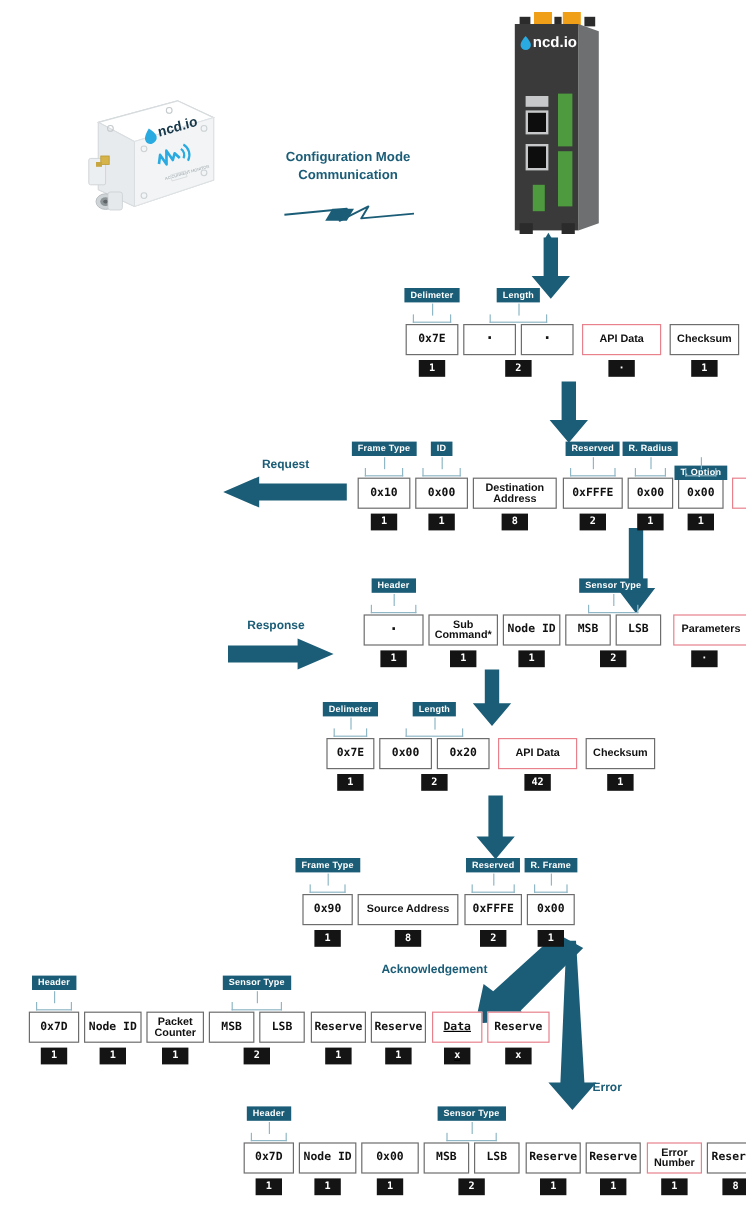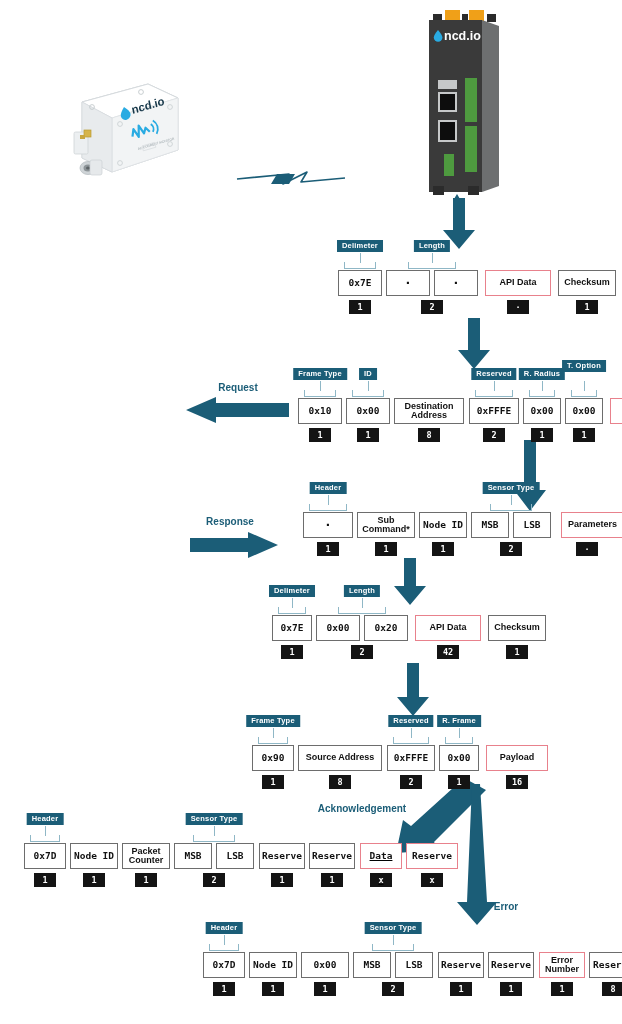--- a/index.html
+++ b/index.html
@@ -175,20 +175,22 @@
       <rect x="27" y="114" width="15" height="18" fill="#0d0d0d"></rect>
 
       <rect x="52" y="70" width="12" height="44" fill="#4e9a3f"></rect>
       <rect x="52" y="118" width="12" height="46" fill="#4e9a3f"></rect>
       <rect x="31" y="146" width="10" height="22" fill="#4e9a3f"></rect>
 
       <path d="M44 186 l3 5 l-3 2 l-3 -2z" fill="#1b5d77"></path>
     </svg>
   </div>
 
+  <div class="seclabel lg" style="left:237px; top:124px; width:106px;">Configuration Mode
+Communication</div>
 
   <svg class="arrow" style="left:237px; top:168px;" width="110" height="22">
     <path d="M0 11 L52 6 L46 16 L70 4 L64 14 L108 10" fill="none" stroke="#1b5d77" stroke-width="1.6" stroke-linejoin="round"></path>
     <path d="M40 6 L58 6 L52 16 L34 16 Z" fill="#1b5d77"></path>
   </svg>
 
   <svg class="arrow" style="left:442px; top:198px;" width="34" height="52">
     <path d="M11 0 L23 0 L23 32 L33 32 L17 51 L1 32 L11 32 Z" fill="#1b5d77"></path>
   </svg>
 
@@ -292,21 +294,21 @@
       <div class="stem" style="left: 320px; top: 381px; height: 10px;"></div>
       <div class="glabel" style="top: 368px; left: 368px; transform: translateX(-50%);">ID</div>
       <div class="bracket" style="left: 352px; width: 32px; top: 390px; border-top: none; border-bottom: 1.2px solid rgb(143, 183, 198);"></div>
       <div class="stem" style="left: 368px; top: 381px; height: 10px;"></div>
       <div class="glabel" style="top: 368px; left: 494px; transform: translateX(-50%);">Reserved</div>
       <div class="bracket" style="left: 475px; width: 38px; top: 390px; border-top: none; border-bottom: 1.2px solid rgb(143, 183, 198);"></div>
       <div class="stem" style="left: 494px; top: 381px; height: 10px;"></div>
       <div class="glabel" style="top: 368px; left: 542px; transform: translateX(-50%);">R. Radius</div>
       <div class="bracket" style="left: 529px; width: 26px; top: 390px; border-top: none; border-bottom: 1.2px solid rgb(143, 183, 198);"></div>
       <div class="stem" style="left: 542px; top: 381px; height: 10px;"></div>
-      <div class="glabel" style="top: 360px; left: 584px; transform: translateX(-50%); text-align: center;">T. Option</div>
+      <div class="glabel" style="top: 388px; left: 584px; transform: translateX(-50%); text-align: center;">T. Option</div>
       <div class="bracket" style="left: 571px; width: 26px; top: 390px; border-top: none; border-bottom: 1.2px solid rgb(143, 183, 198);"></div>
       <div class="stem" style="left: 584px; top: 381px; height: 10px;"></div>
       <div class="row" style="left: 303px; top: 512px;">
         <div class="field" style="width: 50px; margin-right: 4px;">
           <div class="fbox dot" style="width: 100%;">·</div>
           <div class="len">1</div>
         </div>
         <div class="field" style="width: 58px; margin-right: 4px; justify-content: space-between;">
           <div class="fbox sans" style="width: 100%;">Sub
 Command*</div>
@@ -372,24 +374,20 @@
           <div class="fbox sans" style="width: 100%;">Source Address</div>
           <div class="len">8</div>
         </div>
         <div class="field" style="width: 48px; margin-right: 4px;">
           <div class="fbox" style="width: 100%;">0xFFFE</div>
           <div class="len">2</div>
         </div>
         <div class="field" style="width: 40px; margin-right: 7px;">
           <div class="fbox" style="width: 100%;">0x00</div>
           <div class="len">1</div>
-        </div>
-        <div class="field" style="width: 62px; margin-right: 0px;">
-          <div class="fbox red sans" style="width: 100%;">Payload</div>
-          <div class="len">16</div>
         </div>
       </div>
       <div class="glabel" style="top: 715px; left: 273px; transform: translateX(-50%);">Frame Type</div>
       <div class="bracket" style="left: 258px; width: 30px; top: 737px; border-top: none; border-bottom: 1.2px solid rgb(143, 183, 198);"></div>
       <div class="stem" style="left: 273px; top: 728px; height: 10px;"></div>
       <div class="glabel" style="top: 715px; left: 411px; transform: translateX(-50%);">Reserved</div>
       <div class="bracket" style="left: 393px; width: 36px; top: 737px; border-top: none; border-bottom: 1.2px solid rgb(143, 183, 198);"></div>
       <div class="stem" style="left: 411px; top: 728px; height: 10px;"></div>
       <div class="glabel" style="top: 715px; left: 459px; transform: translateX(-50%);">R. Frame</div>
       <div class="bracket" style="left: 445px; width: 28px; top: 737px; border-top: none; border-bottom: 1.2px solid rgb(143, 183, 198);"></div>

